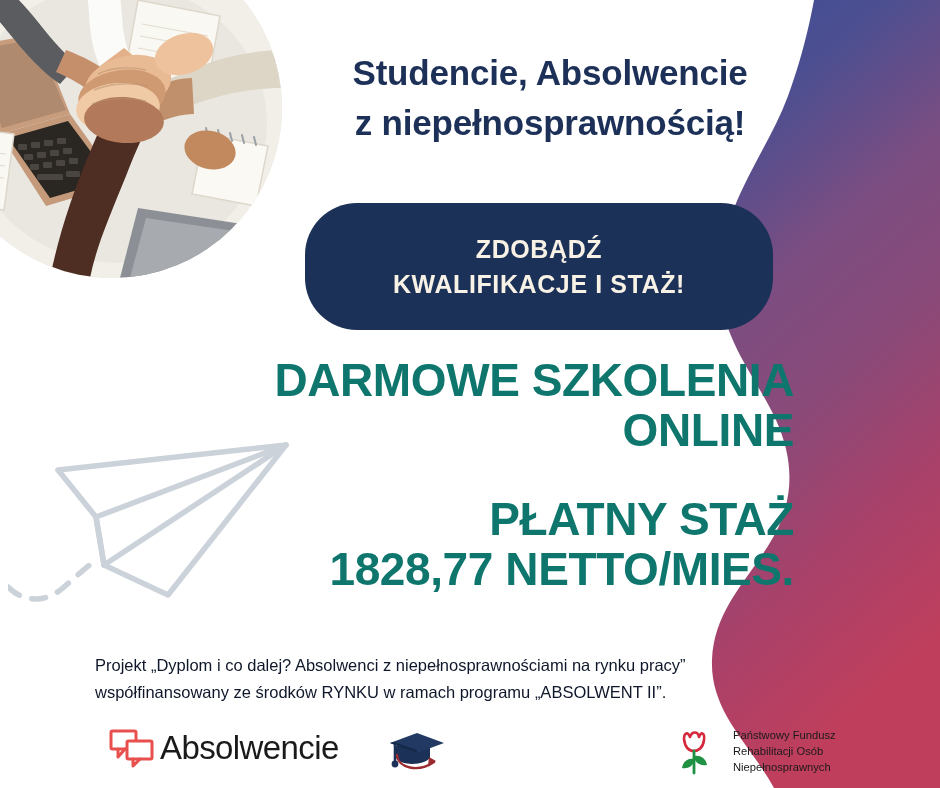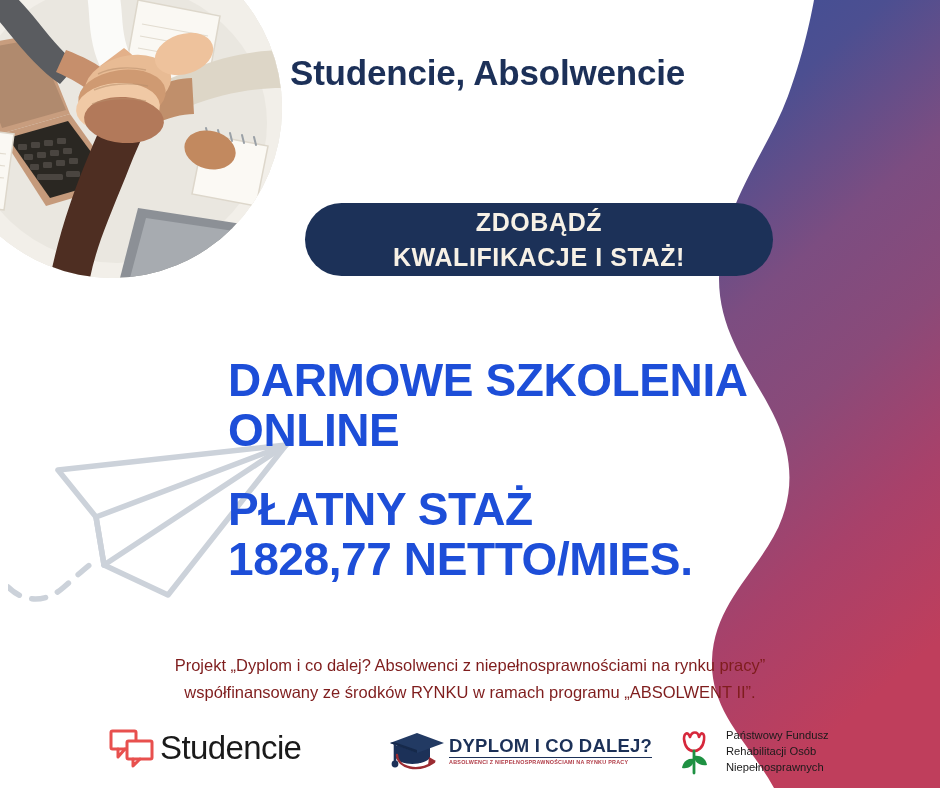--- a/index.html
+++ b/index.html
@@ -42,78 +42,78 @@
     left:8px;top:425px;
     width:290px;height:190px;
     pointer-events:none;
   }
 
   
   .headline{
     position:absolute;
     left:290px;top:48px;
     width:520px;
+    text-align:center;
     color:#1c3058;
     font-size:35px;
     font-weight:bold;
     line-height:1.42;
     letter-spacing:-0.2px;
   }
   .headline .l2{display:block;}
 
   
   .cta{
     position:absolute;
     left:305px;top:203px;
-    width:468px;height:73px;
+    width:468px;height:127px;
     background:#1c3158;
     border-radius:52px;
     display:flex;
     flex-direction:column;
     align-items:center;
     justify-content:center;
     color:#f7f1e6;
     font-size:25px;
     font-weight:bold;
     letter-spacing:0.6px;
     line-height:1.38;
     box-sizing:border-box;
   }
   .cta span{display:block;}
 
   
   .offer{
     position:absolute;
-    color:#1d4ed8;
-    text-align:left;
+    color:#0f766e;
+    text-align:right;
     font-weight:bold;
     line-height:1.08;
   }
   .offer-training{
     left:228px;top:356px;
     width:566px;
     font-size:46px;
     letter-spacing:-0.4px;
   }
   .offer-training .big{display:block;}
   .offer-salary{
-    left:228px;top:485px;
+    left:228px;top:495px;
     width:566px;
     font-size:46px;
     letter-spacing:-0.4px;
   }
   .offer-salary span{display:block;}
 
   
   .note{
     position:absolute;
     left:95px;top:652px;
     width:750px;
-    text-align:center;
-    color:#7f1d1d;
+    color:#0f172a;
     font-size:16.5px;
     line-height:1.62;
   }
   .note span{display:block;}
 
   
   .logos{
     position:absolute;
     left:0;top:722px;
     width:860px;
@@ -142,21 +142,21 @@
     height:1.4px;background:#1c3158;margin:2px 0 2px 0;
   }
   .logo-dyplom .dp-sub{
     font-size:5.4px;font-weight:bold;color:#b03a45;
     letter-spacing:0.25px;line-height:1.1;white-space:nowrap;
   }
 
   .logo-pfron{left:678px;top:6px;}
   .logo-pfron .pf-mark{width:36px;height:46px;flex:0 0 auto;}
   .logo-pfron .pf-text{
-    margin-left:12px;
+    margin-left:19px;
     font-size:11.2px;
     color:#1a1a1a;
     line-height:1.42;
   }
   .logo-pfron .pf-text span{display:block;}
 </style>
 </head>
 <body>
 
 <div class="poster">
@@ -286,20 +286,21 @@
       <path d="M50 45 L278 20 L96 140 L88 92 Z"></path>
       <path d="M88 92 L278 20"></path>
       <path d="M96 140 L160 170 L278 20"></path>
       <path d="M88 92 L96 140"></path>
     </g>
     <path d="M0 162 C 16 178 38 178 56 162 C 70 150 80 140 90 134" fill="none" stroke="#ccd2da" stroke-width="5.5" stroke-linecap="round" stroke-dasharray="14 13"></path>
   </svg>
 
   <div class="headline">
     <span class="l1">Studencie, Absolwencie</span>
+    <span class="l2">z niepełnosprawnością!</span>
   </div>
 
   <div class="cta">
     <span>ZDOBĄDŹ</span>
     <span>KWALIFIKACJE I STAŻ!</span>
   </div>
 
   <div class="offer offer-training">
     <span class="big">DARMOWE SZKOLENIA</span>
     <span class="big">ONLINE</span>
@@ -317,38 +318,33 @@
 
   <div class="logos">
 
     <div class="logo logo-kontraktor">
       <svg class="kt-mark" viewBox="0 0 50 40" aria-hidden="true">
         <rect x="3" y="3" width="25" height="18" rx="1.5" fill="none" stroke="#e8504e" stroke-width="3"></rect>
         <path d="M10 21 L10 29 L17 21" fill="none" stroke="#e8504e" stroke-width="3" stroke-linejoin="round" stroke-linecap="round"></path>
         <rect x="19" y="13" width="25" height="18" rx="1.5" fill="#ffffff" stroke="#e8504e" stroke-width="3"></rect>
         <path d="M25 31 L25 38 L32 31" fill="none" stroke="#e8504e" stroke-width="3" stroke-linejoin="round" stroke-linecap="round"></path>
       </svg>
-      <span class="kt-text">Studencie</span>
+      <span class="kt-text">Absolwencie</span>
     </div>
 
     <div class="logo logo-dyplom">
       <svg class="dp-mark" viewBox="0 0 58 46" aria-hidden="true">
         <path d="M8 30 C 14 38 34 38 42 30 L 42 18 L 8 18 Z" fill="#1c3158"></path>
         <path d="M2 15 L29 5 L56 15 L29 25 Z" fill="#223a63"></path>
         <path d="M2 15 L29 25 L29 22 L6 14 Z" fill="#16294a"></path>
         <line x1="7" y1="16" x2="7" y2="34" stroke="#1c3158" stroke-width="2.6"></line>
         <circle cx="7" cy="36" r="3.4" fill="#1c3158"></circle>
         <path d="M9 27 C 10 40 30 45 46 34" fill="none" stroke="#9b2c32" stroke-width="2.4" stroke-linecap="round"></path>
         <path d="M41 29 L48 33 L40 38 Z" fill="#9b2c32"></path>
       </svg>
-      <div class="dp-words">
-        <div class="dp-title">DYPLOM I CO DALEJ?</div>
-        <div class="dp-rule"></div>
-        <div class="dp-sub">ABSOLWENCI Z NIEPEŁNOSPRAWNOŚCIAMI NA RYNKU PRACY</div>
-      </div>
     </div>
 
     <div class="logo logo-pfron">
       <svg class="pf-mark" viewBox="0 0 36 46" aria-hidden="true">
         <path d="M6 10 C 6 4 10 2 12 8 C 14 2 20 2 21 8 C 23 2 27 4 26 11
                  C 25 19 20 22 16 22 C 11 22 7 18 6 10 Z" fill="none" stroke="#d6283c" stroke-width="2.6" stroke-linejoin="round"></path>
         <line x1="16" y1="22" x2="16" y2="44" stroke="#1e9142" stroke-width="2.8" stroke-linecap="round"></line>
         <path d="M16 30 C 9 29 5 33 4 39 C 11 40 15 37 16 31 Z" fill="#1e9142"></path>
         <path d="M16 27 C 23 26 28 30 29 36 C 22 37 17 34 16 28 Z" fill="#1e9142"></path>
       </svg>

